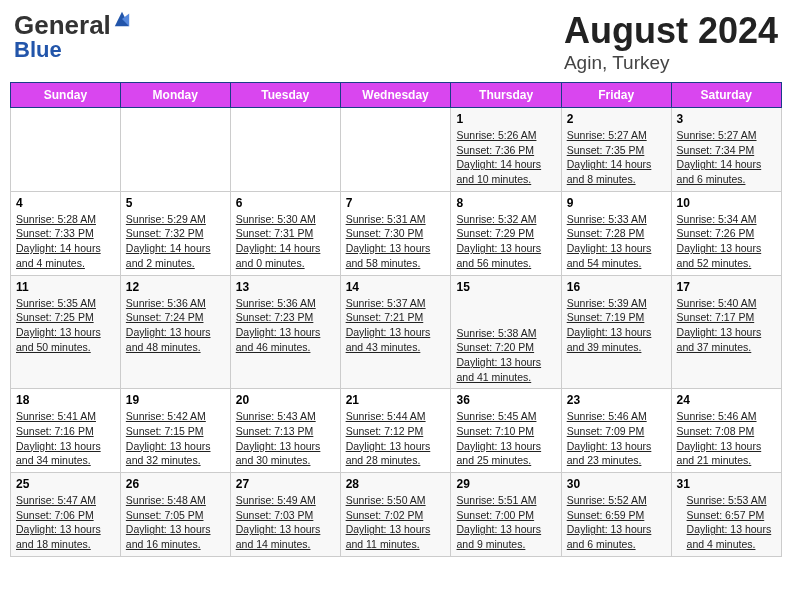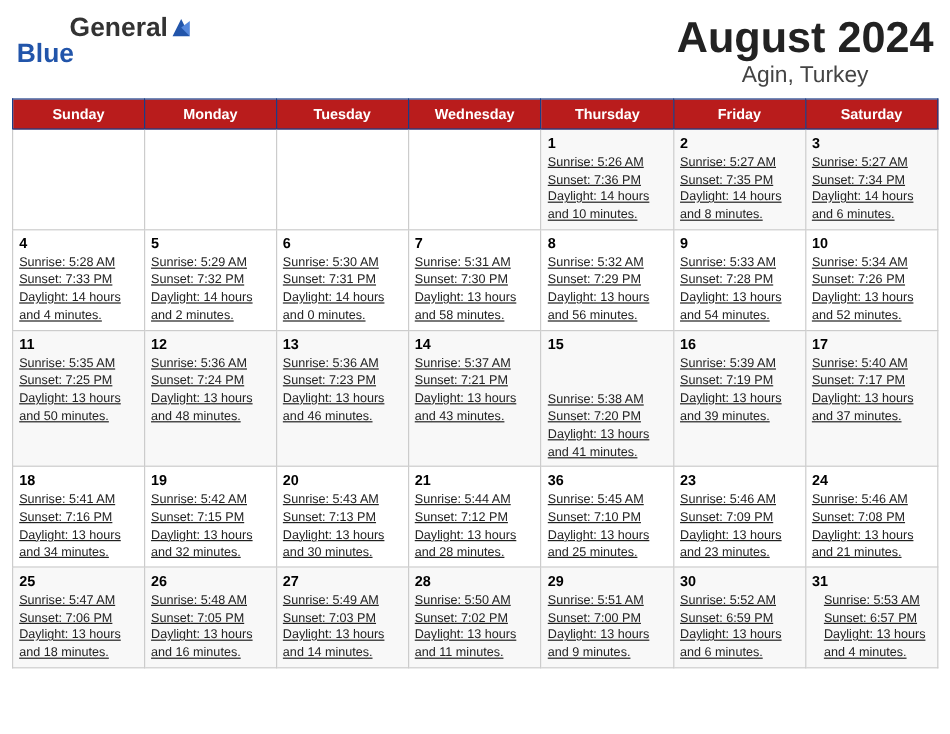--- a/index.html
+++ b/index.html
@@ -17,48 +17,47 @@
       margin-bottom: 8px;
       padding: 0 4px;
     }
     .logo {
       display: flex;
       flex-direction: column;
       align-items: flex-start;
     }
     .logo-text {
       display: flex;
-      align-items: center;
-      font-size: 22px;
+      align-items: flex-start;
+      font-size: 26px;
       font-weight: bold;
-      margin-left: 44px;
     }
     .logo-general { color: #333; }
     .logo-icon {
       width: 18px;
       height: 18px;
       margin-left: 2px;
     }
-    .title-block { text-align: center; }
+    .title-block { text-align: left; }
     .month-year {
       font-size: 36px;
       font-weight: bold;
       color: #222;
     }
     .location {
       font-size: 19px;
       color: #444;
     }
     table {
       width: 100%;
       border-collapse: collapse;
       font-size: 11px;
     }
     thead th {
-      background-color: #b91c1c;
+      background-color: #d946ef;
       color: #fff;
       text-align: center;
       padding: 5px 2px;
       font-size: 12px;
       border: 1px solid #1a3d88;
     }
     tbody td {
       border: 1px solid #ccc;
       vertical-align: top;
       padding: 4px 5px;

